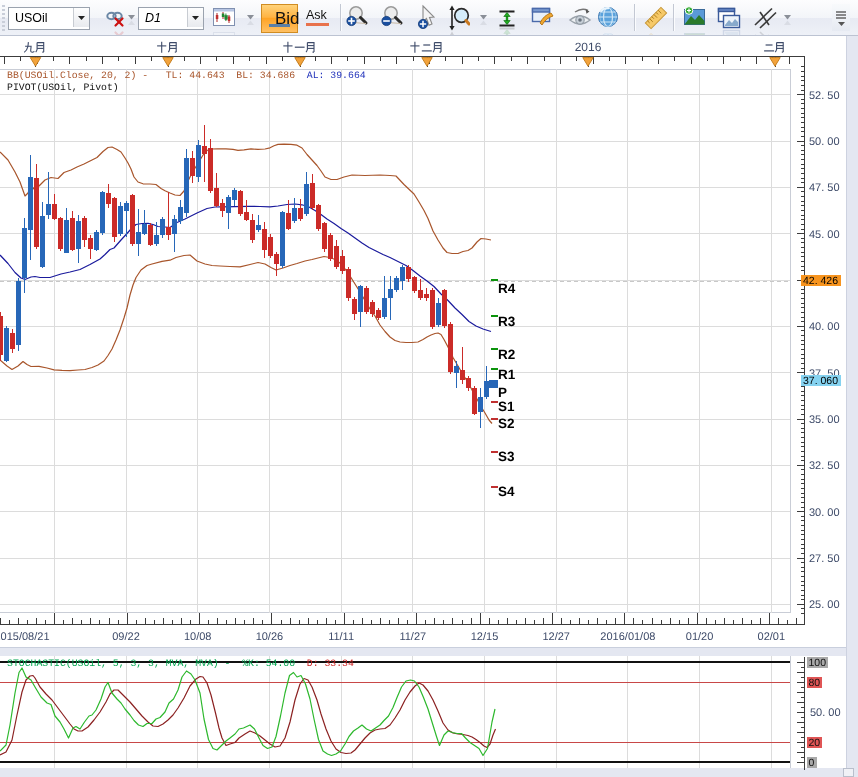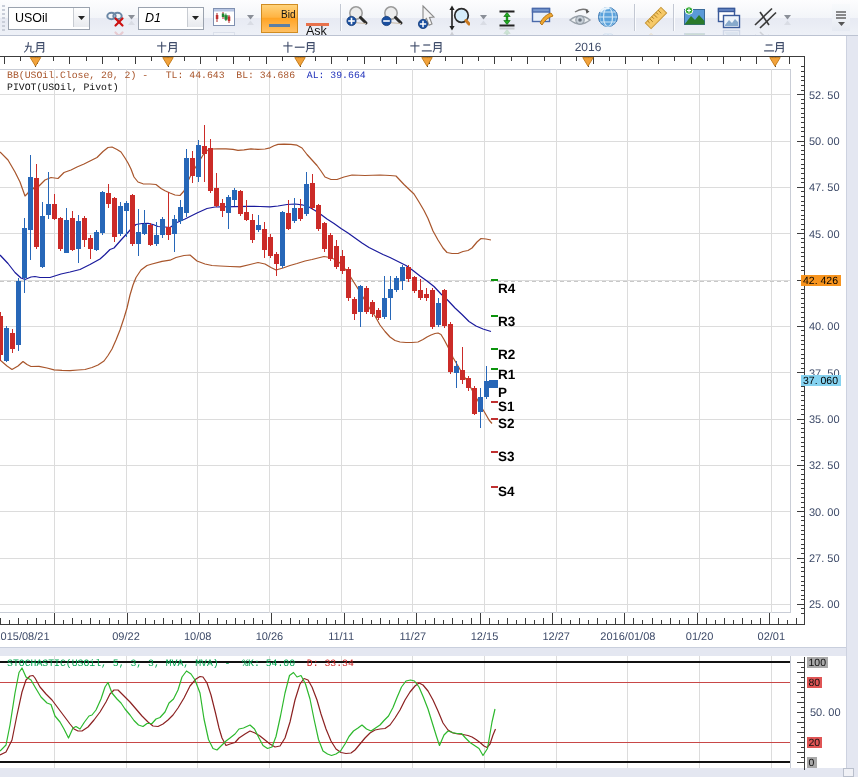--- a/index.html
+++ b/index.html
@@ -48,25 +48,25 @@
         <g fill="#208a30">
           <rect x="9.8" y="7.5" width="2.5" height="3.5"></rect>
           <rect x="12.8" y="9.5" width="2.5" height="4" stroke="#1a6a28" stroke-width="0.5"></rect>
         </g>
         <line x1="13.9" y1="7.5" x2="13.9" y2="15" stroke="#208a30" stroke-width="1"></line>
       </svg>
       <svg style="position:absolute;left:246px;top:13px;" width="9" height="8">
         <path d="M1 2 L8 2 L4.5 6.5 Z" fill="#8a8f98"></path>
       </svg>
       <div style="position:absolute;left:261px;top:4px;width:35px;height:27px;background:linear-gradient(#ffd27a,#ffb444 45%,#ffa426 50%,#ffc063);border:1px solid #d08c22;">
-        <span style="position:absolute;left:19px;top:4px;font-size:10px;color:#111;">Bid</span>
+        <span style="position:absolute;left:13px;top:4px;font-size:17px;color:#111;">Bid</span>
         <div style="position:absolute;left:7px;top:19px;width:21px;height:3px;background:#5b7fa6;"></div>
       </div>
       <div style="position:absolute;left:301px;top:4px;width:34px;height:27px;">
-        <span style="position:absolute;left:5px;top:20px;font-size:12.5px;color:#111;">Ask</span>
+        <span style="position:absolute;left:5px;top:4px;font-size:12.5px;color:#111;">Ask</span>
         <div style="position:absolute;left:5px;top:19px;width:23px;height:3px;background:#e8724c;"></div>
       </div>
       <div style="position:absolute;left:340px;top:4px;width:1px;height:27px;background:#c3c8d3;"></div>
       <div style="position:absolute;left:341px;top:4px;width:1px;height:27px;background:#fbfcfe;"></div>
       <svg style="position:absolute;left:344px;top:4px;" width="28" height="29">
         <circle cx="12" cy="9" r="6.2" fill="#ececec" stroke="#9a9a9a" stroke-width="1.5"></circle>
         <path d="M16.5 13.5 L22 19" stroke="#2a2a2a" stroke-width="3" stroke-linecap="round"></path>
         <path d="M9 18.5 L22 19.5" stroke="#c9b9a5" stroke-width="1.2"></path>
         <circle cx="7.5" cy="17" r="4.6" fill="#1a4fa0" stroke="#123a78" stroke-width="0.8"></circle>
         <path d="M4.2 17 L10.8 17" stroke="#fff" stroke-width="1.6"></path>

